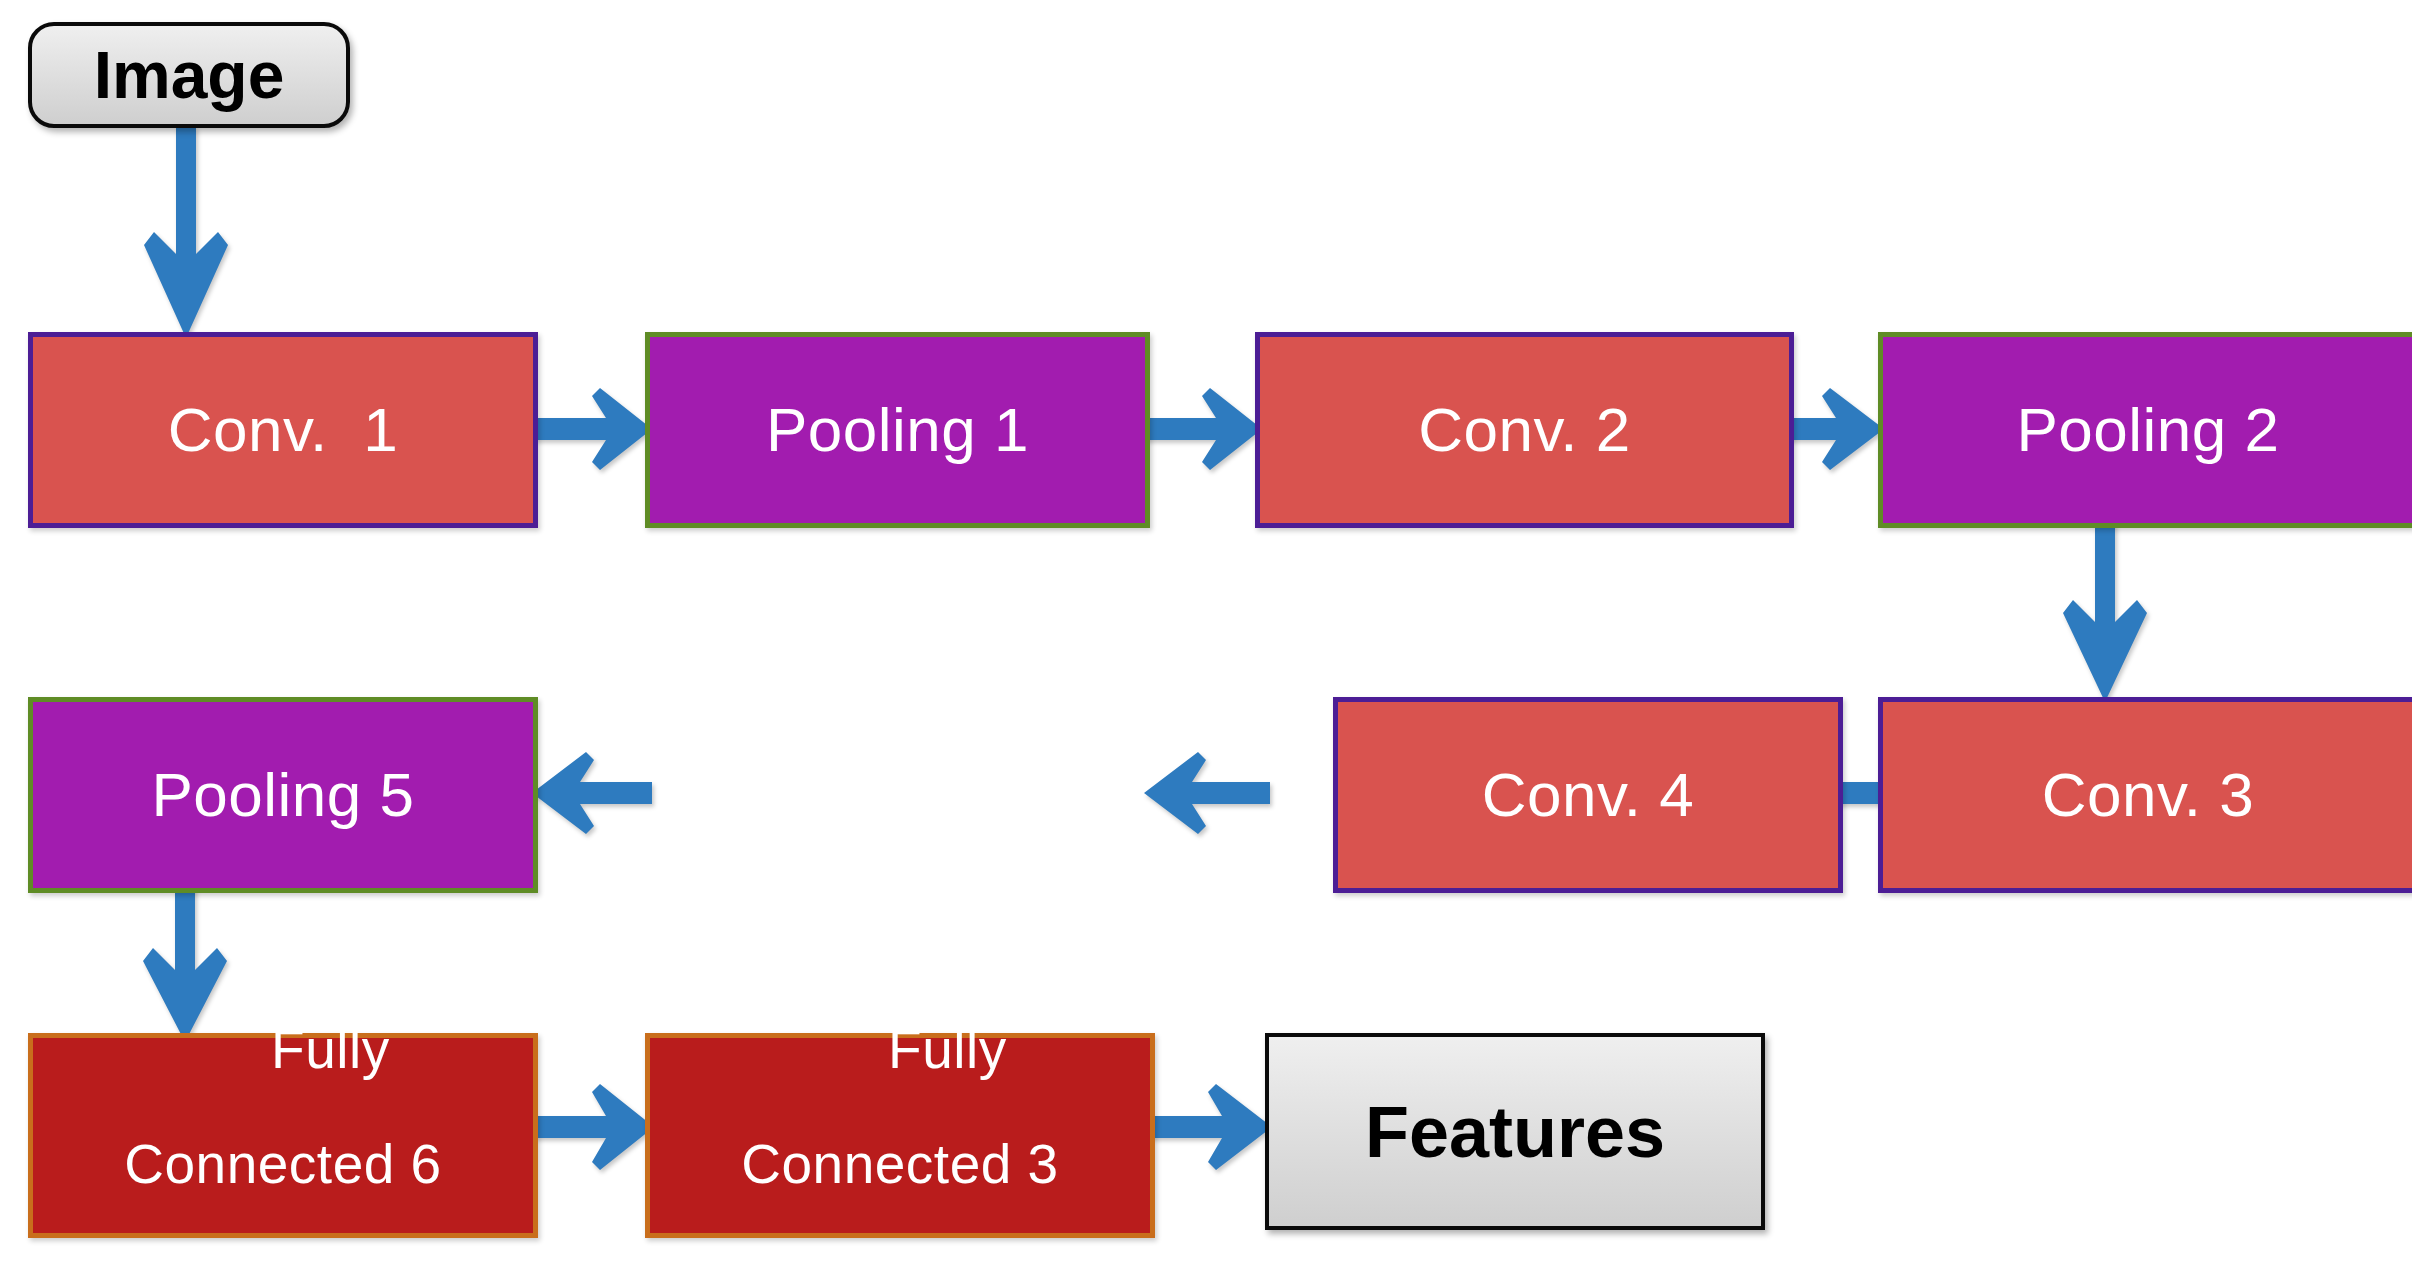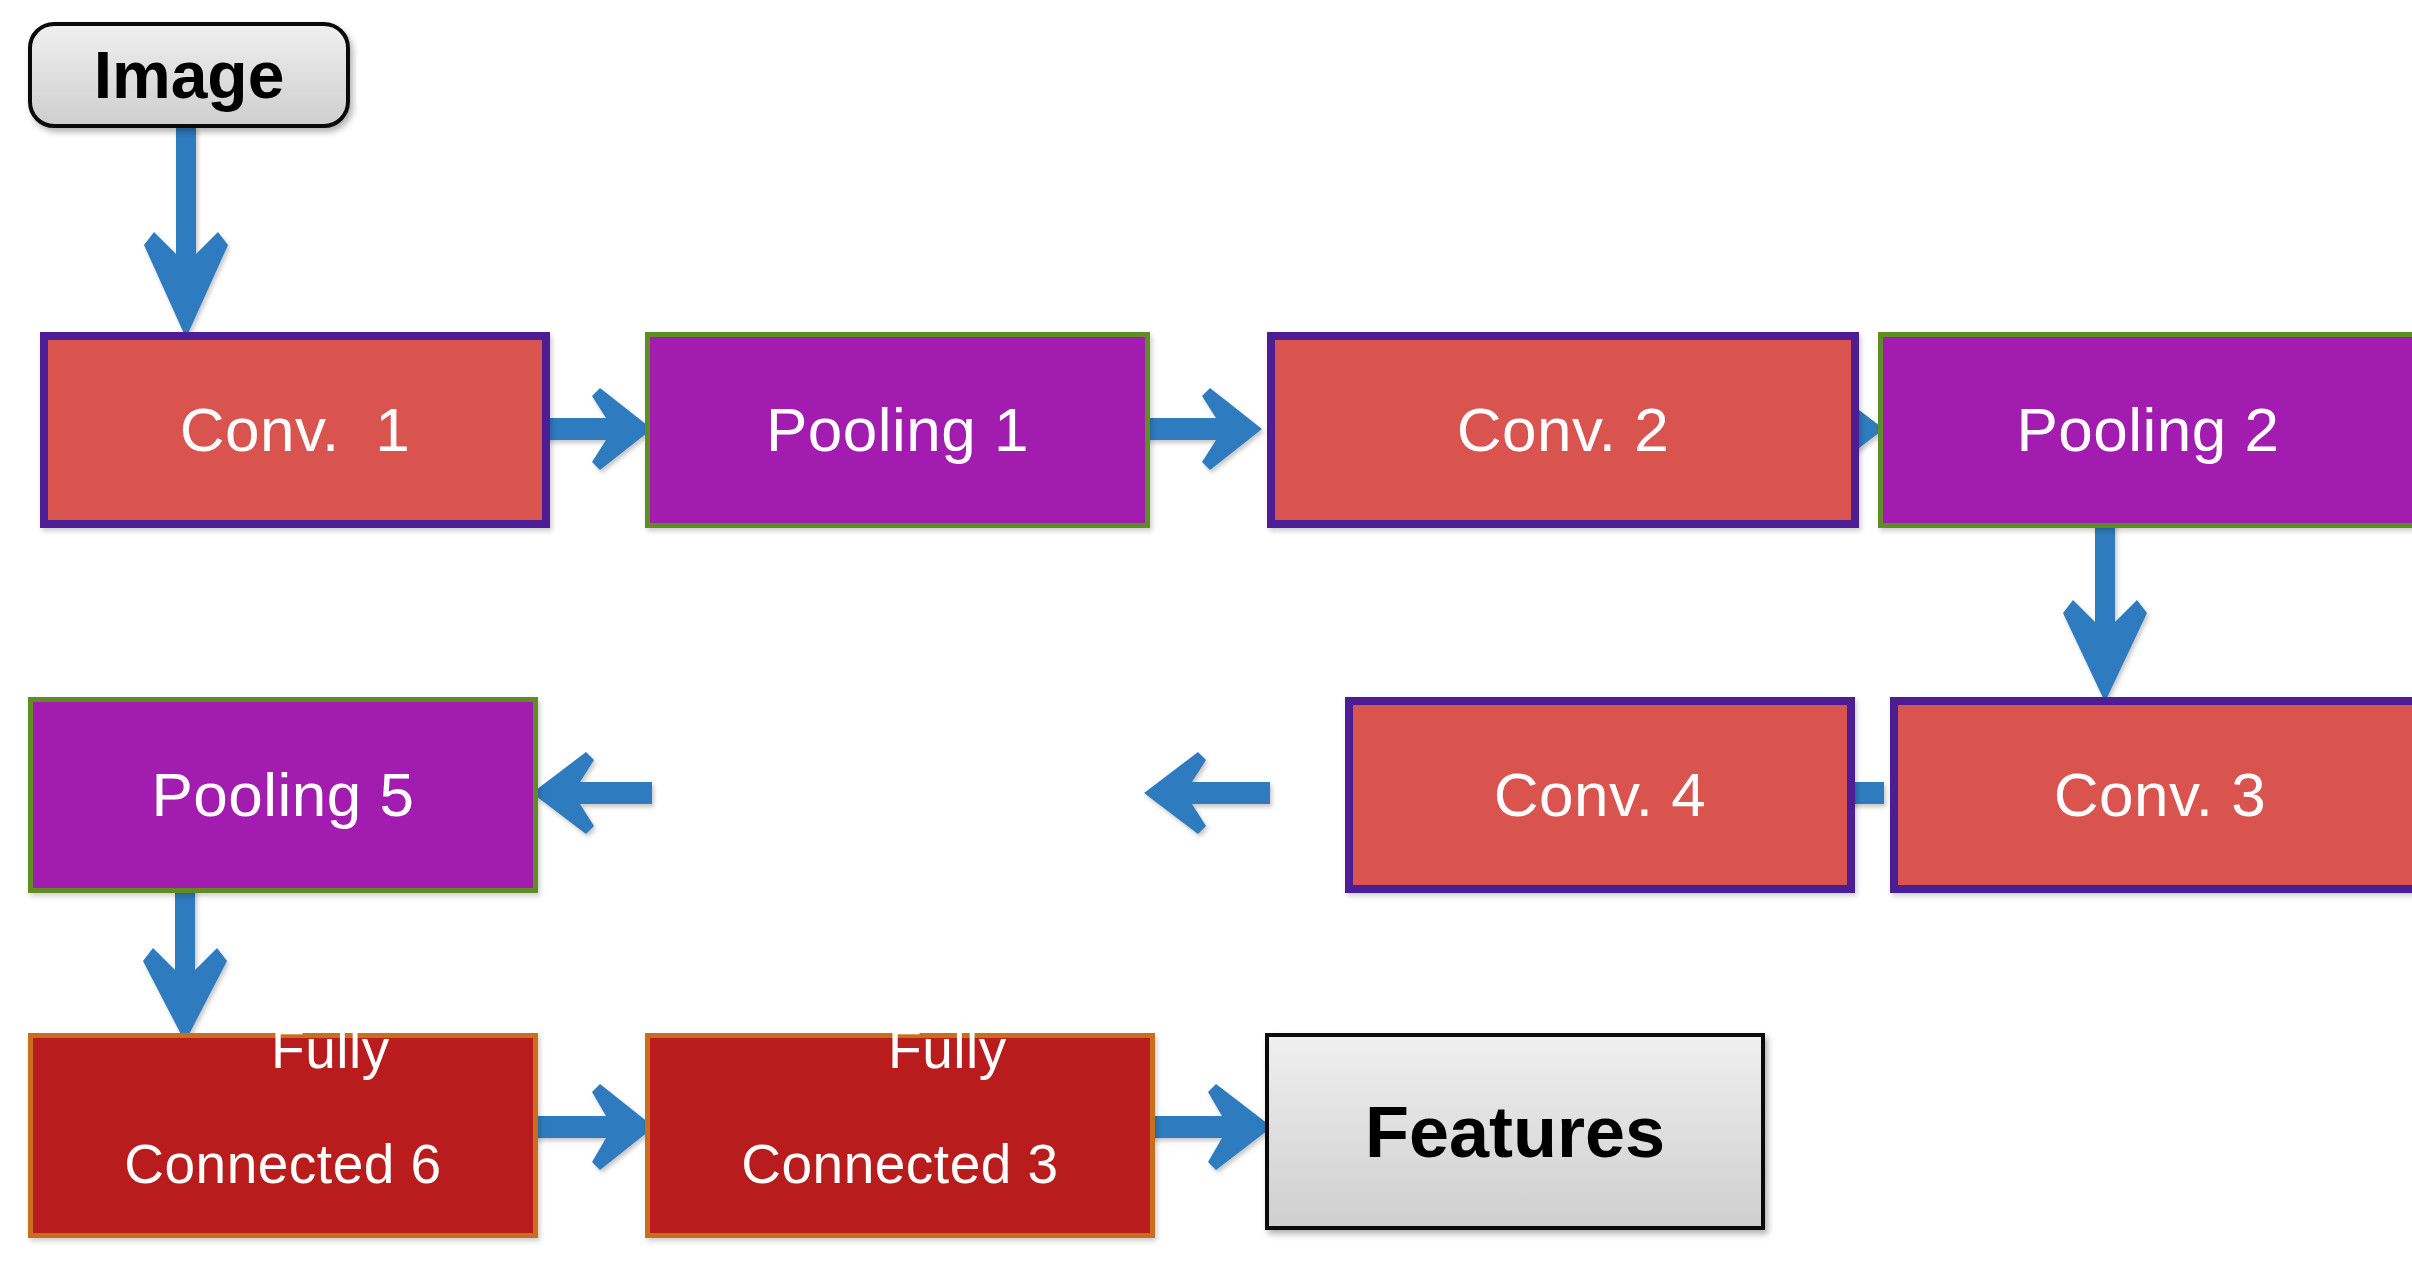--- a/index.html
+++ b/index.html
@@ -4,21 +4,21 @@
 <style>
   html,body{margin:0;padding:0;background:#ffffff;}
   body{width:2412px;height:1263px;overflow:hidden;font-family:"Liberation Sans",sans-serif;}
   #stage{position:relative;width:2412px;height:1263px;background:#ffffff;padding-left:44px;}
 
   .node{position:absolute;box-sizing:border-box;display:flex;align-items:center;justify-content:center;text-align:center;}
 
   
   .proc{color:#ffffff;font-size:62px;line-height:1.04;letter-spacing:0.5px;
         box-shadow:2px 3px 5px rgba(0,0,0,0.20);}
-  .proc.red{background:#D9534F;border:8px solid #4c1d95;margin-left:12px;}
+  .proc.red{background:#D9534F;border:5px solid #4c1d95;}
   .proc.green{background:#a21caf;border:5px solid #5F8C25;}
   .proc.orange{background:#b91c1c;border:5px solid #C96E1C;font-size:55px;}
 
   
   .term{background:linear-gradient(to bottom,#EFEFEF 0%,#E2E2E2 40%,#CFCFCF 100%);
         border:4px solid #0A0A0A;color:#000000;font-weight:bold;
         box-shadow:3px 4px 6px rgba(0,0,0,0.30);}
   .term.rounded{border-radius:26px;font-size:66px;}
   .term.sharp{border-radius:0;font-size:72px;}
 
@@ -106,21 +106,21 @@
   </div>
 
   <div class="node proc red" style="left:28px;top:332px;width:510px;height:196px;">
     <span class="label">Conv.  1</span>
   </div>
 
   <div class="node proc green" style="left:645px;top:332px;width:505px;height:196px;">
     <span class="label">Pooling 1</span>
   </div>
 
-  <div class="node proc red" style="left:1255px;top:332px;width:592px;height:196px;">
+  <div class="node proc red" style="left:1255px;top:332px;width:539px;height:196px;">
     <span class="label">Conv. 2</span>
   </div>
 
   <div class="node proc green" style="left:1878px;top:332px;width:540px;height:196px;">
     <span class="label">Pooling 2</span>
   </div>
 
   <div class="node proc green" style="left:28px;top:697px;width:510px;height:196px;">
     <span class="label">Pooling 5</span>
   </div>

